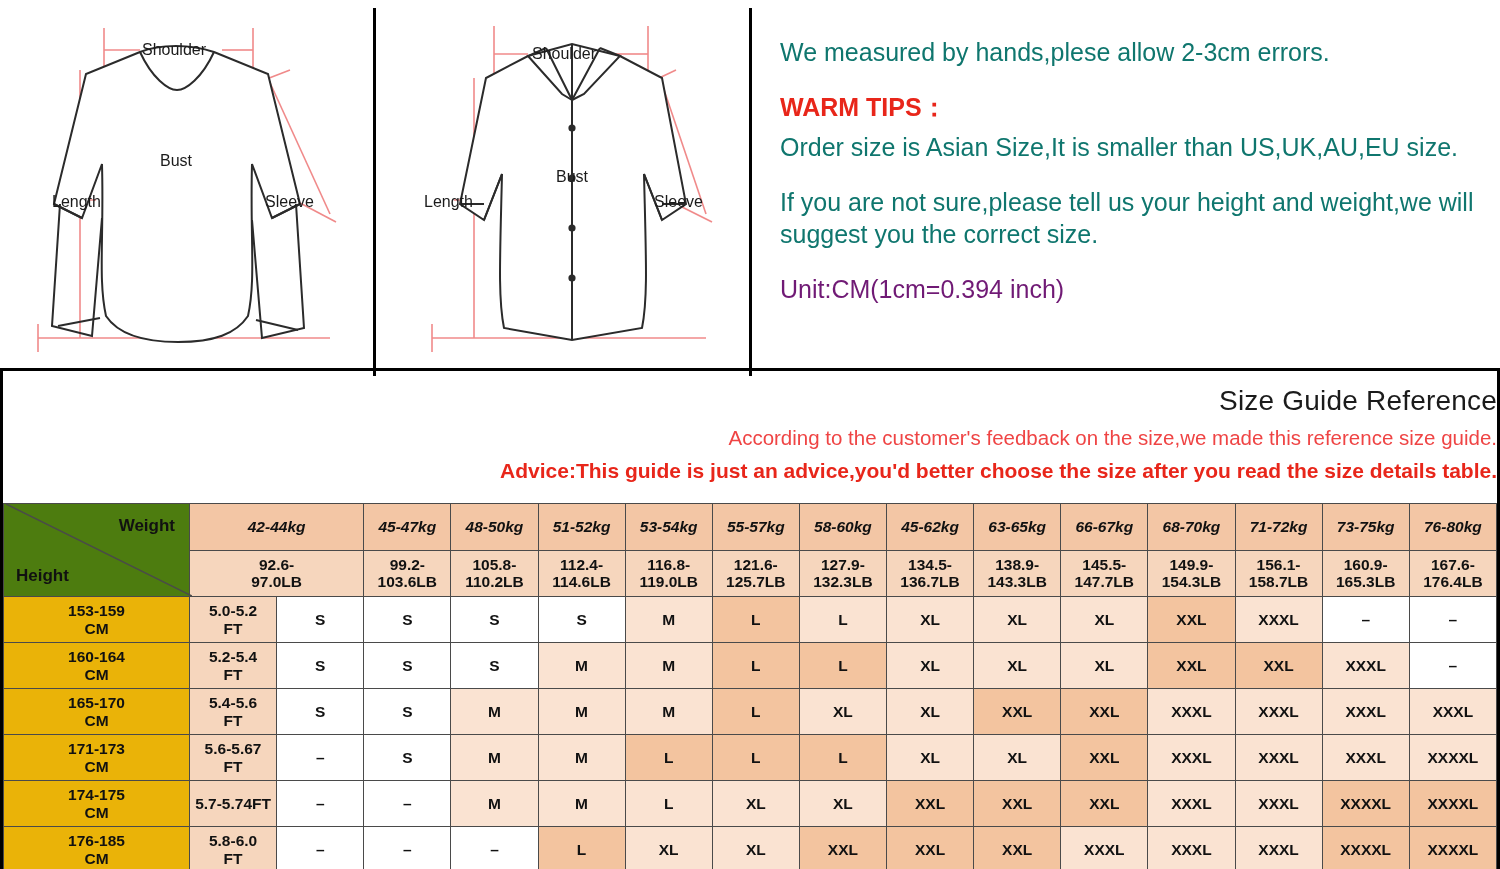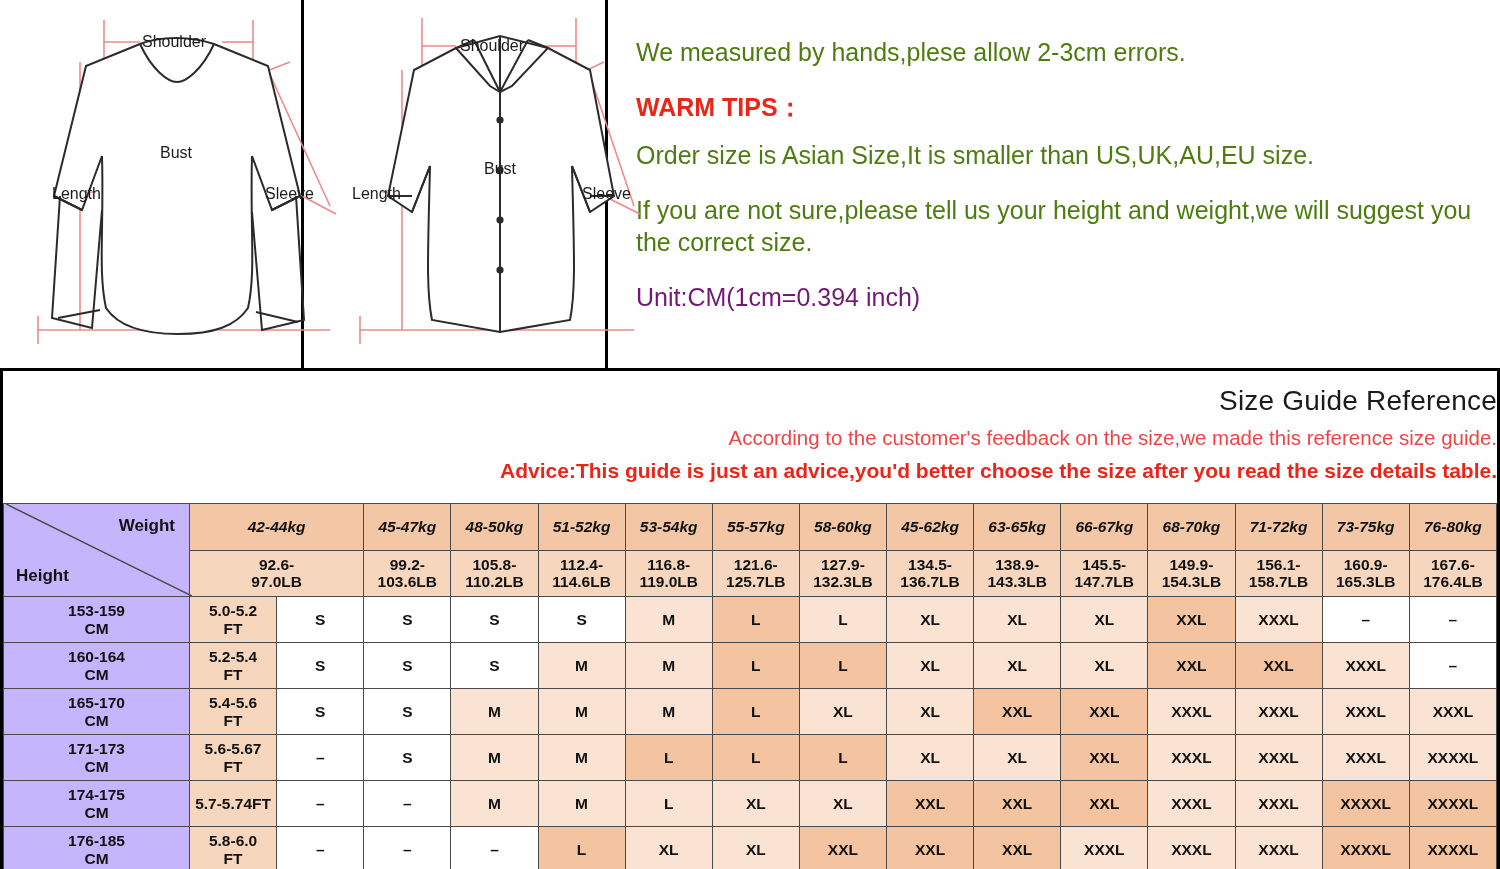--- a/index.html
+++ b/index.html
@@ -21,42 +21,43 @@
 
   
   .top {
     position: relative;
     display: flex;
     height: 368px;
     border-bottom: 3px solid #000;
   }
   .fig {
     position: relative;
-    width: 304px;
+    width: 376px;
     height: 368px;
     border-right: 3px solid #000;
     box-sizing: border-box;
+    margin-top: 8px;
   }
   .fig svg { display: block; }
 
   .notes {
     flex: 1;
     padding: 36px 20px 0 28px;
     box-sizing: border-box;
   }
   .notes p {
     margin: 0 0 22px 0;
     font-size: 25px;
     line-height: 1.30;
-    color: #4d7c0f;
+    color: #0f766e;
   }
   .notes p.warm {
     color: #e8261a;
     font-weight: bold;
-    margin-bottom: 16px;
+    margin-bottom: 8px;
   }
   .notes p.asian {
   }
   .notes p.unit {
     color: #701a75;
     margin-bottom: 0;
   }
 
   
   .guide {
@@ -101,21 +102,21 @@
     font-weight: bold;
     color: #111;
     height: 46px;
     padding: 0 2px;
     box-sizing: border-box;
   }
   td.corner {
     width: 186px;
     padding: 0;
     position: relative;
-    background: #c4b5fd;
+    background: #4d7c0f;
   }
   .corner-inner {
     position: relative;
     width: 100%;
     height: 100%;
     min-height: 92px;
   }
   .corner-inner svg {
     position: absolute;
     left: 0; top: 0;
@@ -129,21 +130,21 @@
   }
   .corner-height {
     position: absolute;
     left: 10px;
     bottom: 10px;
     font-size: 17px;
     font-weight: bold;
   }
   td.hcell {
     width: 98px;
-    background: #c4b5fd;
+    background: #eab308;
     font-size: 15px;
     line-height: 1.12;
   }
   td.ftcell {
     width: 88px;
     background: #f6d6bd;
     font-size: 15px;
     line-height: 1.12;
   }
   th.wt {

